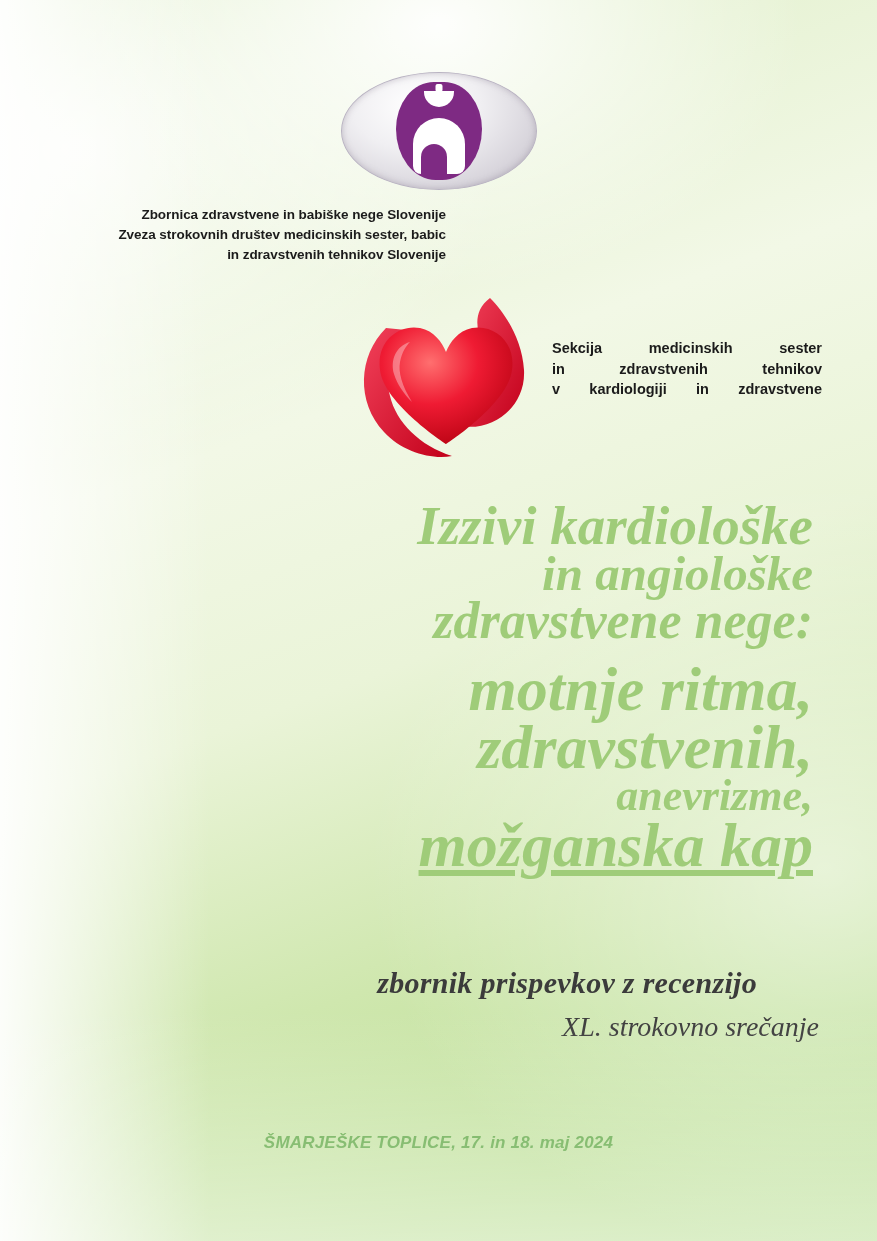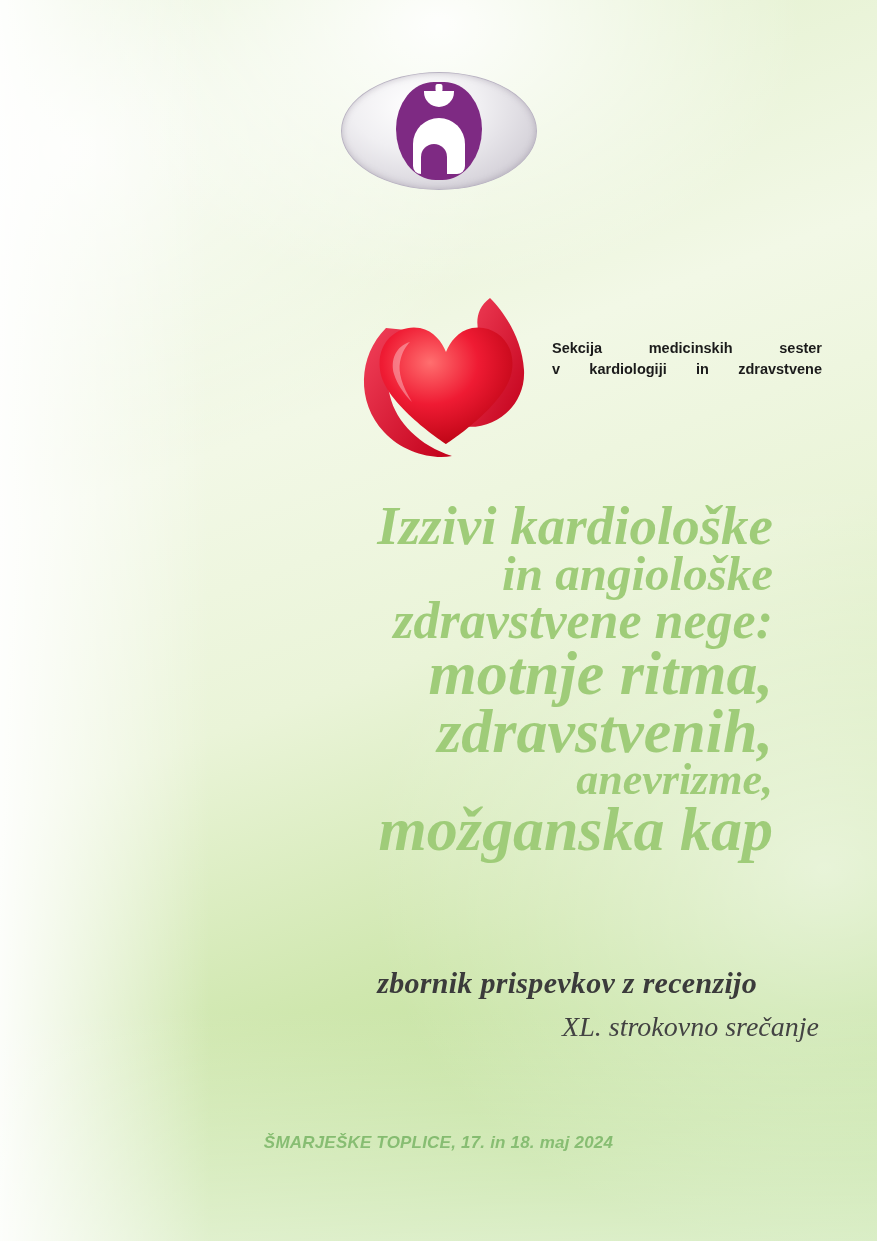--- a/index.html
+++ b/index.html
@@ -163,36 +163,36 @@
     text-align-last: justify;
   }
   .section-name div { white-space: nowrap; }
 
   
   .title {
     position: absolute;
     top: 500px;
     left: 0;
     width: 877px;
-    padding-right: 104px;
+    padding-right: 64px;
     box-sizing: border-box;
     text-align: right;
     font-family: "Liberation Serif", serif;
     font-style: italic;
     font-weight: bold;
     color: #9fcc79;
     line-height: 0.93;
   }
   .title .l1 { font-size: 55px; }
   .title .l2 { font-size: 49px; }
   .title .l3 { font-size: 52px; }
-  .title .l4 { font-size: 62px; }
+  .title .l4 { font-size: 62px; margin-top: 16px; }
   .title .l5 { font-size: 62px; }
   .title .l6 { font-size: 44px; }
-  .title .l7 { font-size: 62px; }
+  .title .l7 { font-size: 62px; text-decoration: underline; }
   .title > div { display: block; }
 
   
   .subtitle {
     position: absolute;
     top: 966px;
     left: 0;
     width: 815px;
     padding-right: 58px;
     box-sizing: border-box;
@@ -240,20 +240,25 @@
   <div class="emblem-wrap">
     <div class="emblem">
       <div class="emblem-oval"></div>
       <div class="emblem-inner">
         <div class="emblem-lamp"></div>
         <div class="emblem-figure"></div>
       </div>
     </div>
   </div>
 
+  <div class="org-name">
+    <div>Zbornica zdravstvene in babiške nege Slovenije</div>
+    <div>Zveza strokovnih društev medicinskih sester, babic</div>
+    <div>in zdravstvenih tehnikov Slovenije</div>
+  </div>
 
   <div class="section-block">
     <div class="heart-box">
       <svg class="heart-svg" width="212" height="190" viewBox="0 0 212 190" aria-hidden="true">
         <defs>
           <radialGradient id="hgrad" cx="38%" cy="30%" r="80%">
             <stop offset="0%" stop-color="#ff6f6f"></stop>
             <stop offset="45%" stop-color="#ef1b33"></stop>
             <stop offset="100%" stop-color="#b3000f"></stop>
           </radialGradient>
@@ -265,20 +270,21 @@
 
         <path d="M150 12 C126 30 142 58 150 74 C162 98 150 126 120 140 C154 146 186 120 184 84 C182 52 164 26 150 12 Z" fill="url(#armgrad)"></path>
         <path d="M46 42 C18 70 16 116 44 146 C62 166 92 174 112 170 C80 160 56 136 50 110 C44 84 50 60 66 44 Z" fill="url(#armgrad)"></path>
 
         <path d="M106 158 C106 158 44 118 40 84 C36 56 58 38 80 42 C94 45 102 56 106 66 C110 56 118 45 132 42 C154 38 176 56 172 84 C168 118 106 158 106 158 Z" fill="url(#hgrad)"></path>
         <path d="M70 56 C56 60 50 74 54 88 C57 98 64 108 72 116 C62 100 58 86 60 76 C62 66 66 60 70 56 Z" fill="#ffffff" opacity="0.35"></path>
       </svg>
     </div>
     <div class="section-name">
       <div>Sekcija medicinskih sester</div>
+      <div>in  zdravstvenih  tehnikov</div>
       <div>v kardiologiji in zdravstvene</div>
     </div>
   </div>
 
   <div class="title">
     <div class="l1">Izzivi kardiološke</div>
     <div class="l2">in angiološke</div>
     <div class="l3">zdravstvene nege:</div>
     <div class="l4">motnje ritma,</div>
     <div class="l5">zdravstvenih,</div>

